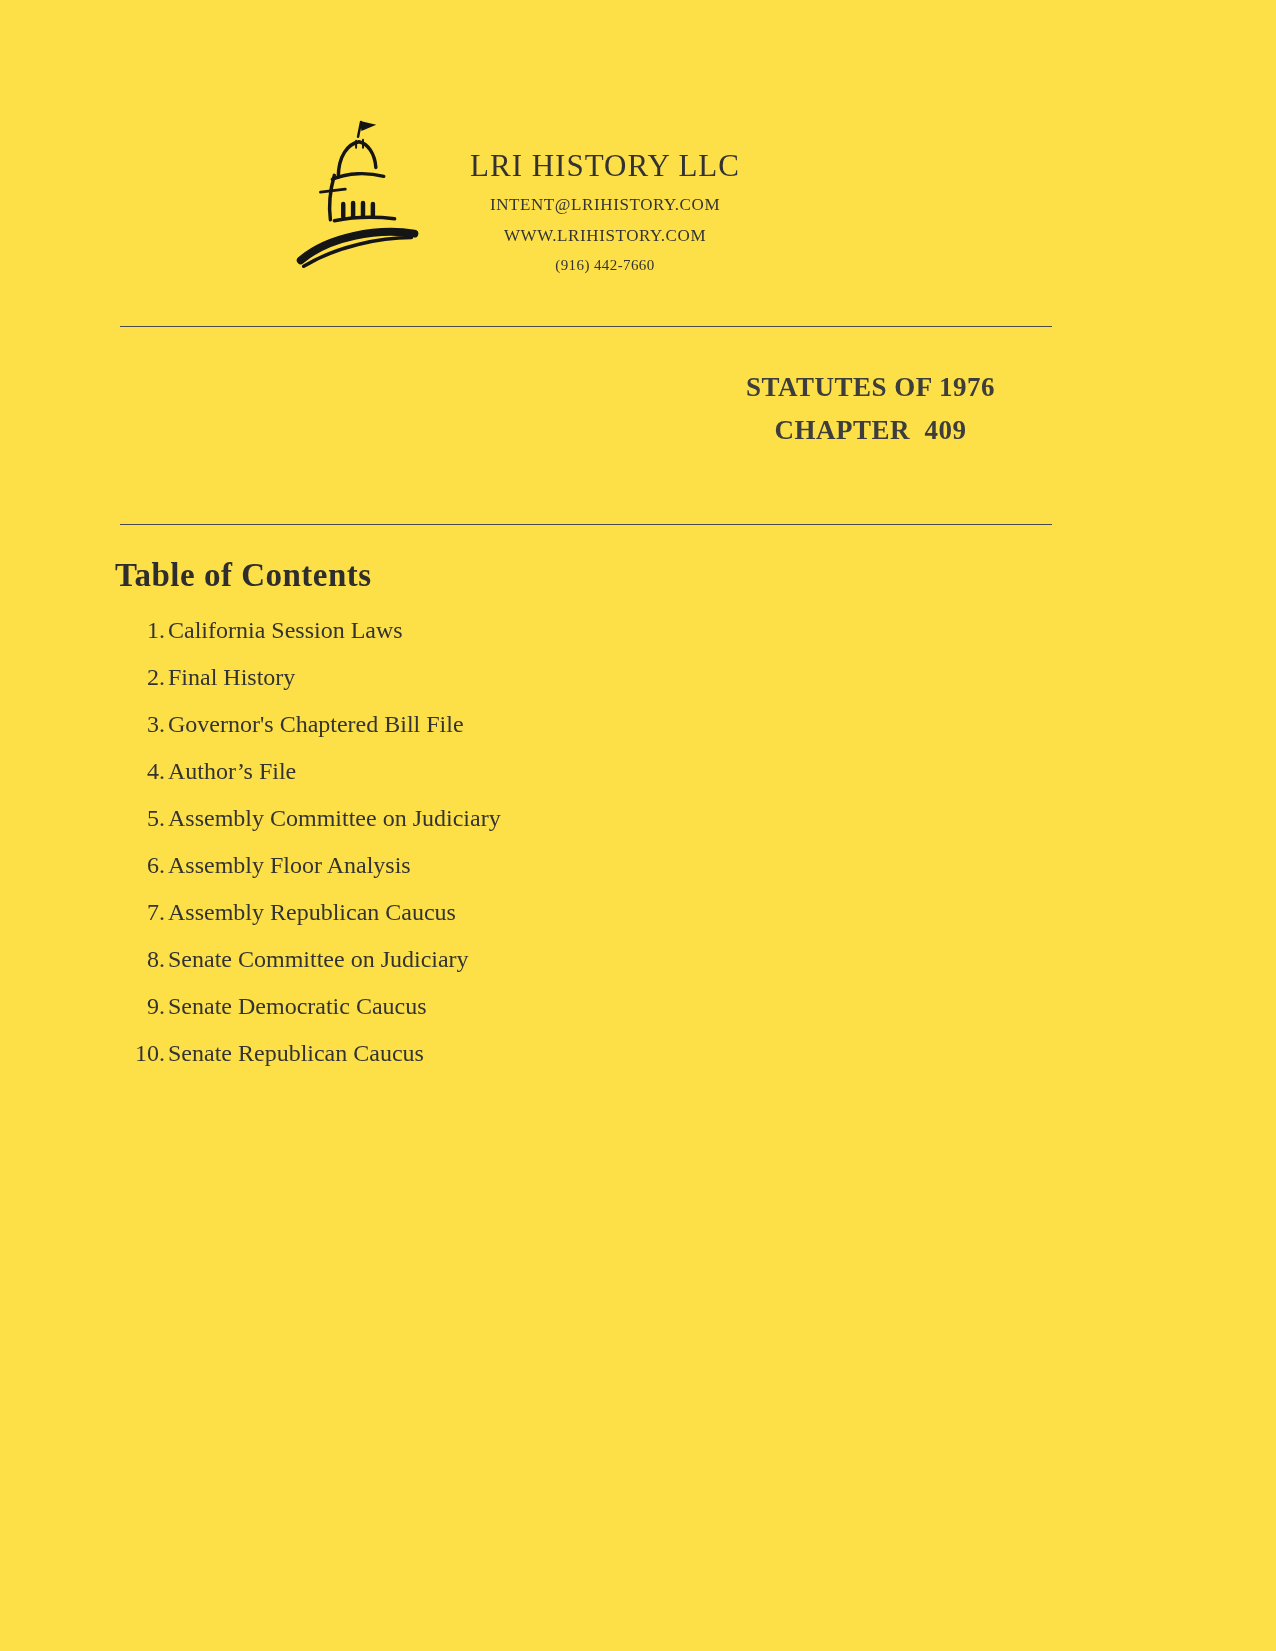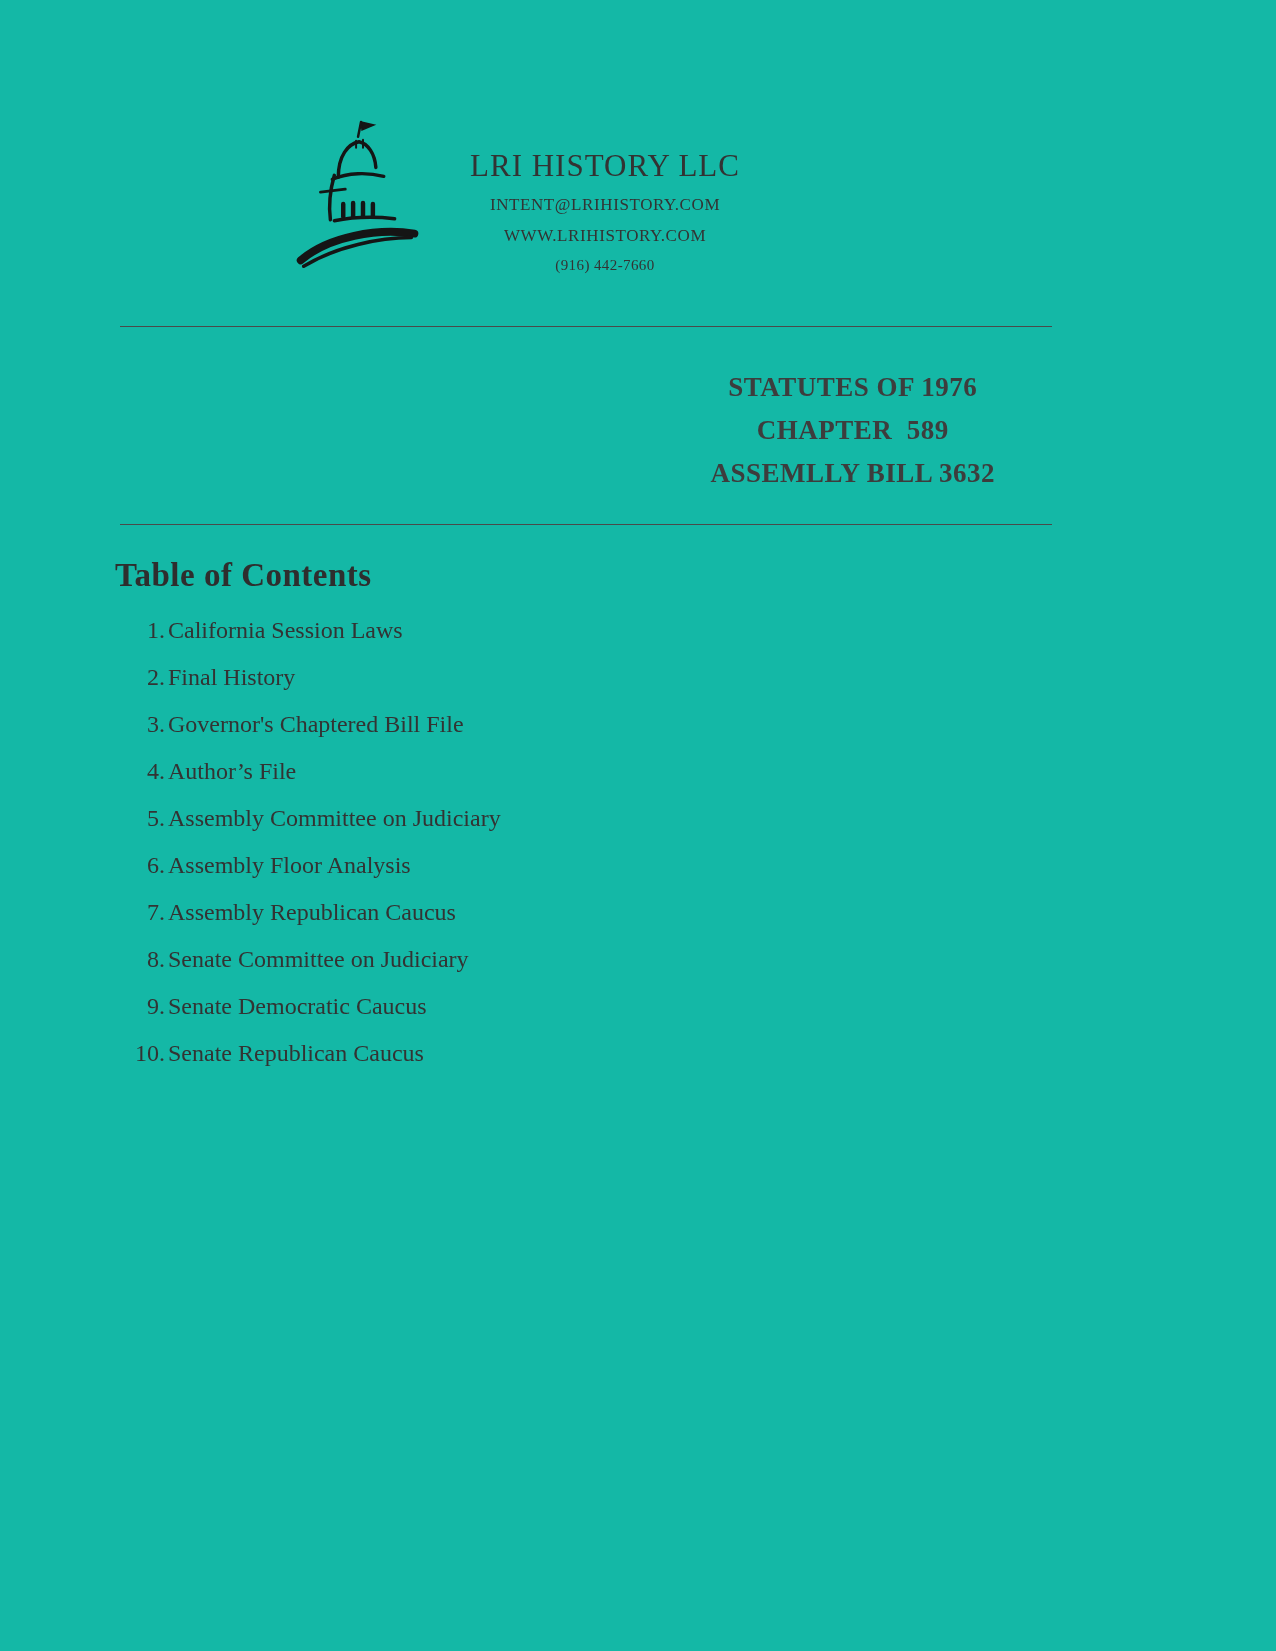--- a/index.html
+++ b/index.html
@@ -1,21 +1,21 @@
 <!DOCTYPE html>
 <html><head>
 <meta charset="utf-8">
 <style>
   html, body { margin: 0; padding: 0; background: #e8e8e8; }
   .page {
     position: relative;
     width: 1276px;
     height: 1651px;
     margin: 0 auto;
-    background: #14b8a6;
+    background: #fde047;
     font-family: "Liberation Serif", "DejaVu Serif", serif;
     color: #222222;
     overflow: hidden;
   }
 
   
   .logo-wrap {
     position: absolute;
     left: 288px;
     top: 118px;
@@ -149,22 +149,21 @@
     <div class="contact-line">INTENT@LRIHISTORY.COM</div>
     <div class="contact-line">WWW.LRIHISTORY.COM</div>
     <div class="contact-line phone">(916) 442-7660</div>
   </div>
 
   <div class="rule rule-1"></div>
   <div class="rule rule-2"></div>
 
   <div class="title-block">
     <div class="t-line">STATUTES OF 1976</div>
-    <div class="t-line">CHAPTER  589</div>
-    <div class="t-line">ASSEMLLY BILL 3632</div>
+    <div class="t-line">CHAPTER  409</div>
   </div>
 
   <div class="toc-heading">Table of Contents</div>
 
   <div class="toc-list">
     <div class="toc-row">
       <span class="toc-num">1.</span>
       <span class="toc-label">California Session Laws</span>
     </div>
     <div class="toc-row">

